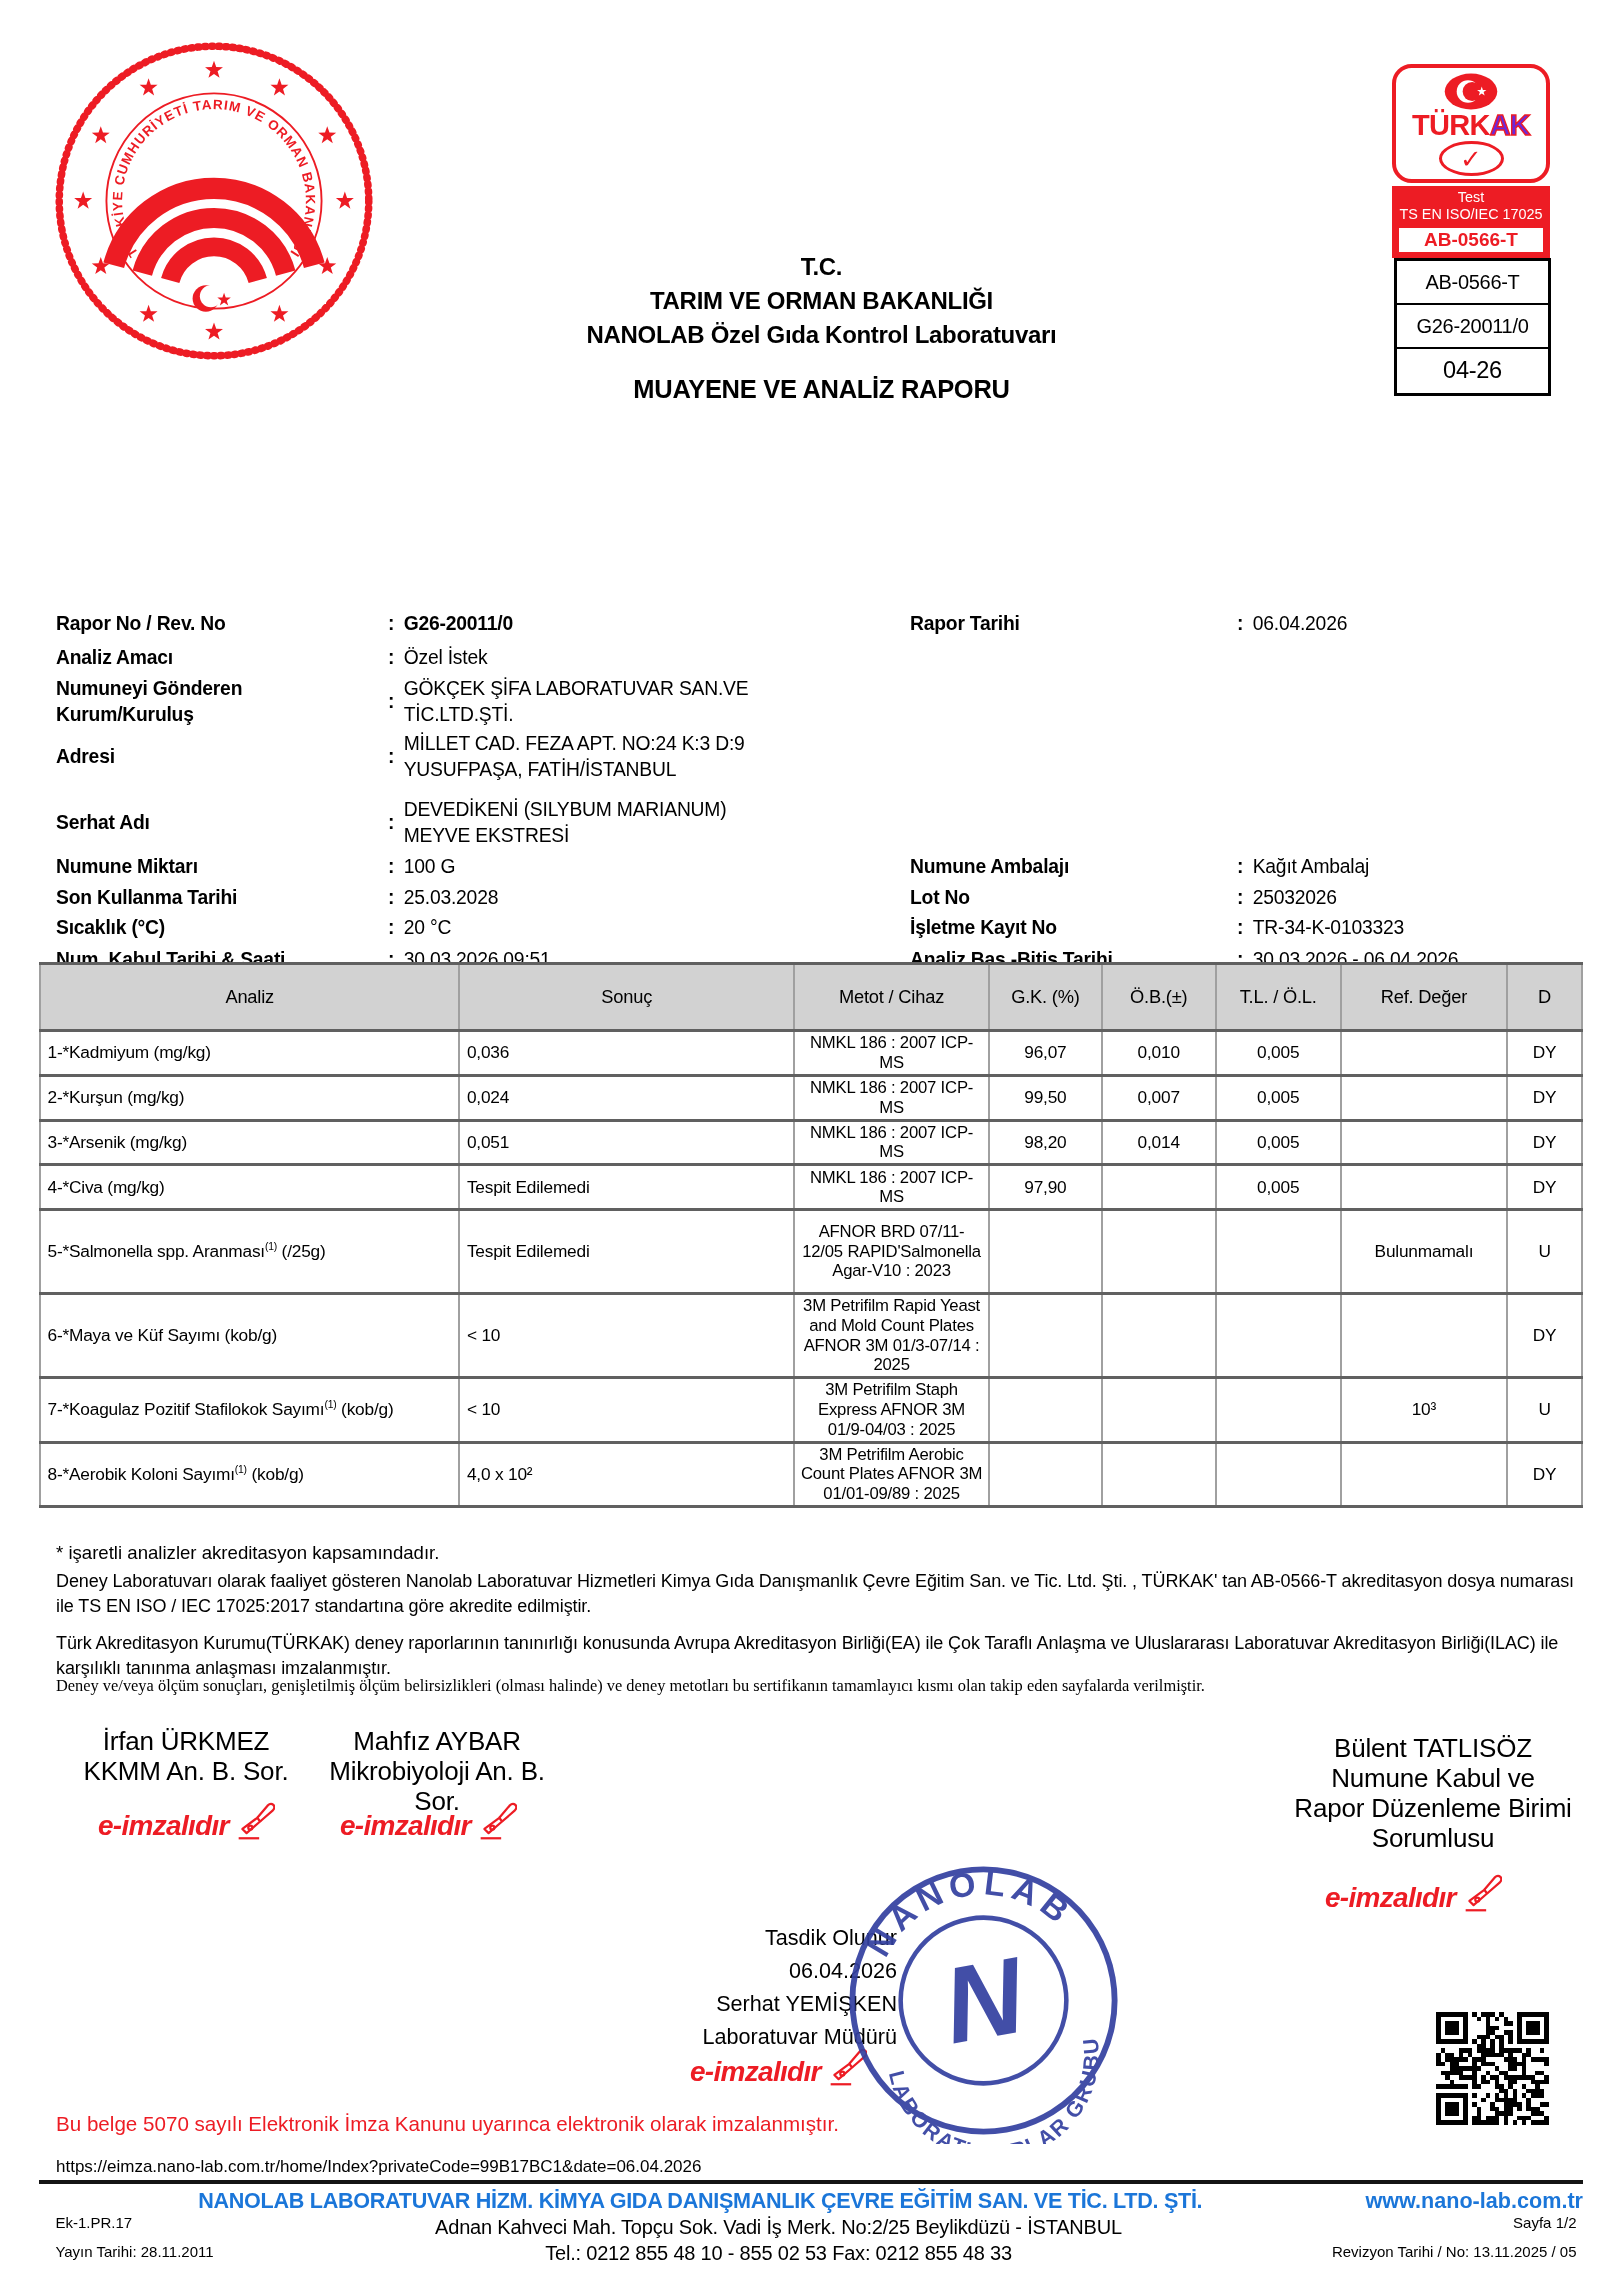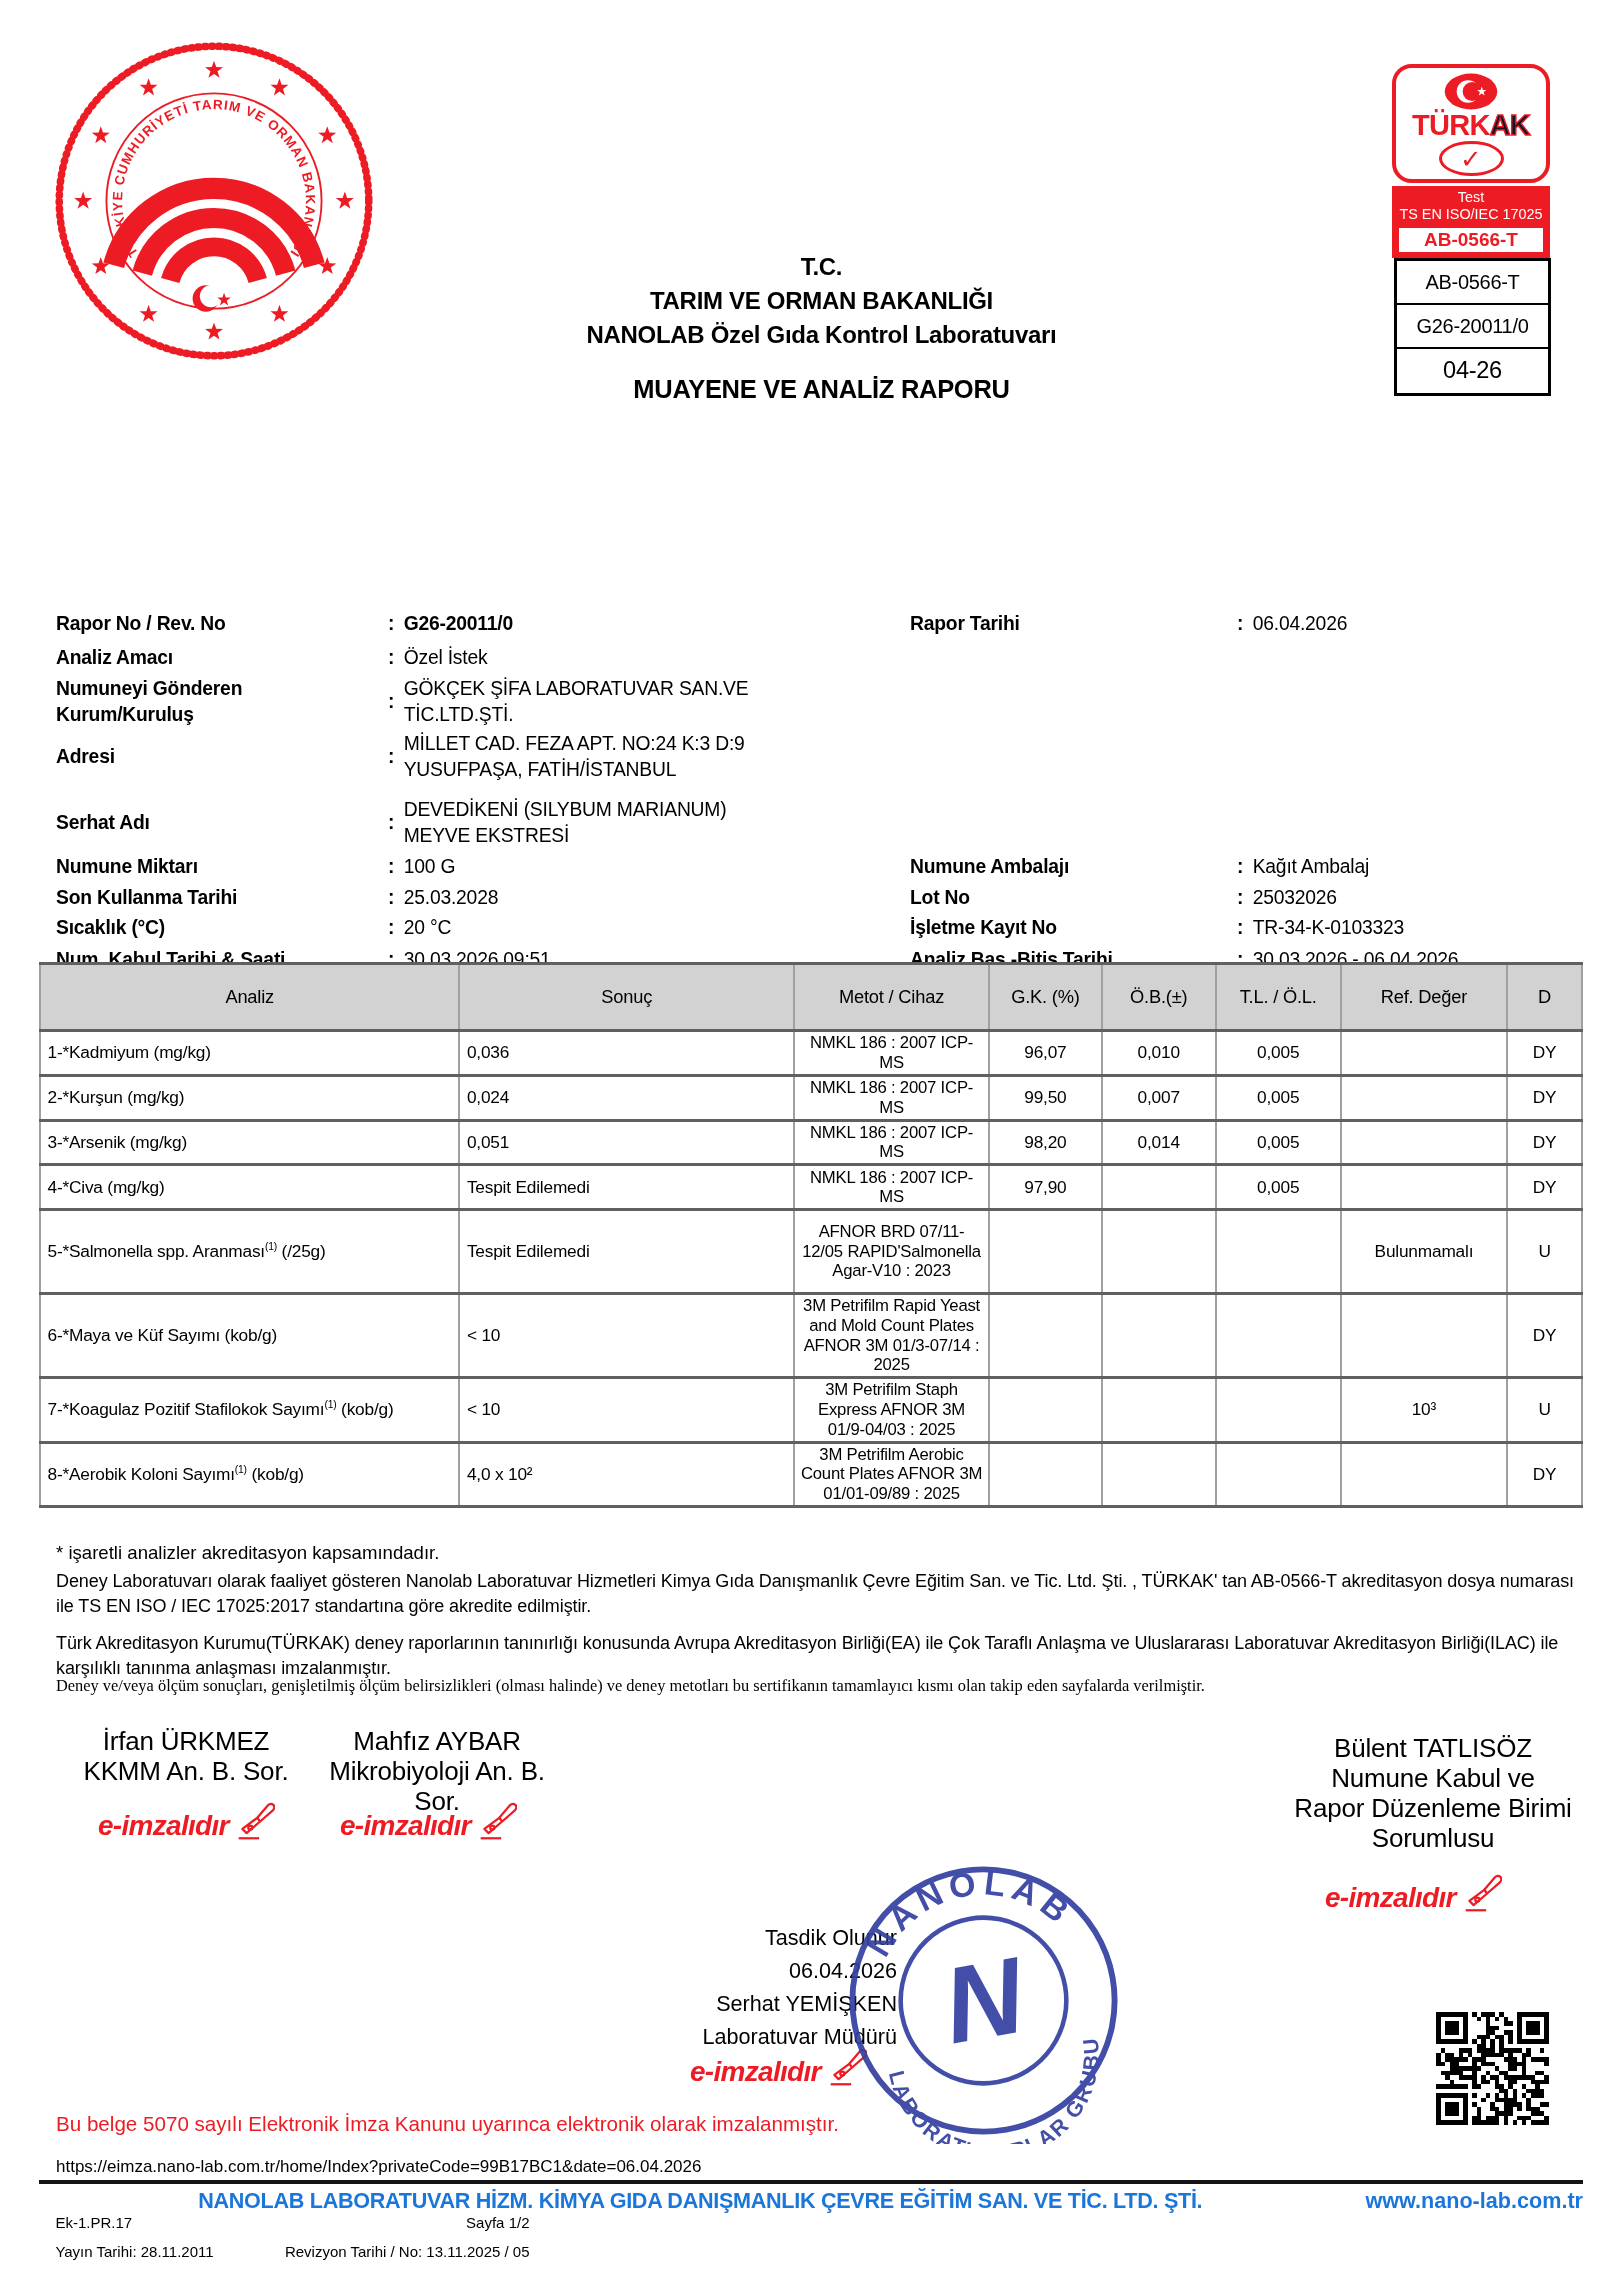--- a/index.html
+++ b/index.html
@@ -14,21 +14,21 @@
 .emblem .st{fill:var(--red)}
 .title-block{position:absolute;left:419px;top:250px;width:805px;text-align:center}
 .t-line{font-weight:700;font-size:24px;line-height:34px;letter-spacing:-0.3px}
 .report-title{font-size:25.5px;margin-top:19.6px}
 
 .turkak{position:absolute;left:1392px;top:64px;width:158px}
 .tk-border{border:4.6px solid var(--red);border-radius:19.6px;height:119px;display:flex;flex-direction:column;align-items:center;padding-top:4.6px;background:#fff}
 .tk-crescent{width:56px;height:37px}
 .tk-word{font-size:29px;font-weight:700;line-height:30px;letter-spacing:-0.7px}
 .tk-solid{color:var(--red)}
-.tk-outline{color:#0f172a;-webkit-text-stroke:1.4px var(--red)}
+.tk-outline{color:#6d28d9;-webkit-text-stroke:1.4px var(--red)}
 .tk-check{width:65px;height:35px;border:3.3px solid var(--red);border-radius:50%;color:var(--red);font-size:26px;font-weight:700;text-align:center;line-height:30px;margin-top:1.3px}
 .tk-banner{background:var(--red);color:#fff;text-align:center;font-size:14.4px;line-height:17px;padding:3.3px 0 3.9px;margin-top:2.6px}
 .tk-scope{background:#fff;border:2px solid var(--red);color:var(--red);font-weight:700;font-size:19px;line-height:23.6px;margin:3.3px 5.2px 0;text-align:center}
 
 .accbox{position:absolute;left:1394px;top:258px;width:157px;border:3.3px solid #000;background:#fff}
 .accrow{height:44px;line-height:43px;text-align:center;font-size:20px;border-bottom:2.6px solid #000;letter-spacing:-0.3px}
 .accrow:last-child{border-bottom:none}
 .accrow:nth-child(3){font-size:23.6px}
 
 
@@ -808,20 +808,24 @@
   <div class="footer-rule"></div>
   <div class="footer-l1">
     <div class="f-company">NANOLAB LABORATUVAR HİZM. KİMYA GIDA DANIŞMANLIK ÇEVRE EĞİTİM SAN. VE TİC. LTD. ŞTİ.</div>
     <a class="f-web" href="#">www.nano-lab.com.tr</a>
   </div>
   <div class="footer-cols">
     <div class="fcol fcol-left">
       <div>Ek-1.PR.17</div>
       <div>Yayın Tarihi: 28.11.2011</div>
     </div>
+    <div class="fcol fcol-center">
+      <div>Adnan Kahveci Mah. Topçu Sok. Vadi İş Merk. No:2/25 Beylikdüzü - İSTANBUL</div>
+      <div>Tel.: 0212 855 48 10 - 855 02 53 Fax: 0212 855 48 33</div>
+    </div>
     <div class="fcol fcol-right">
       <div>Sayfa 1/2</div>
       <div>Revizyon Tarihi / No: 13.11.2025 / 05</div>
     </div>
   </div>
 
 </div>
 
 
 </body></html>

